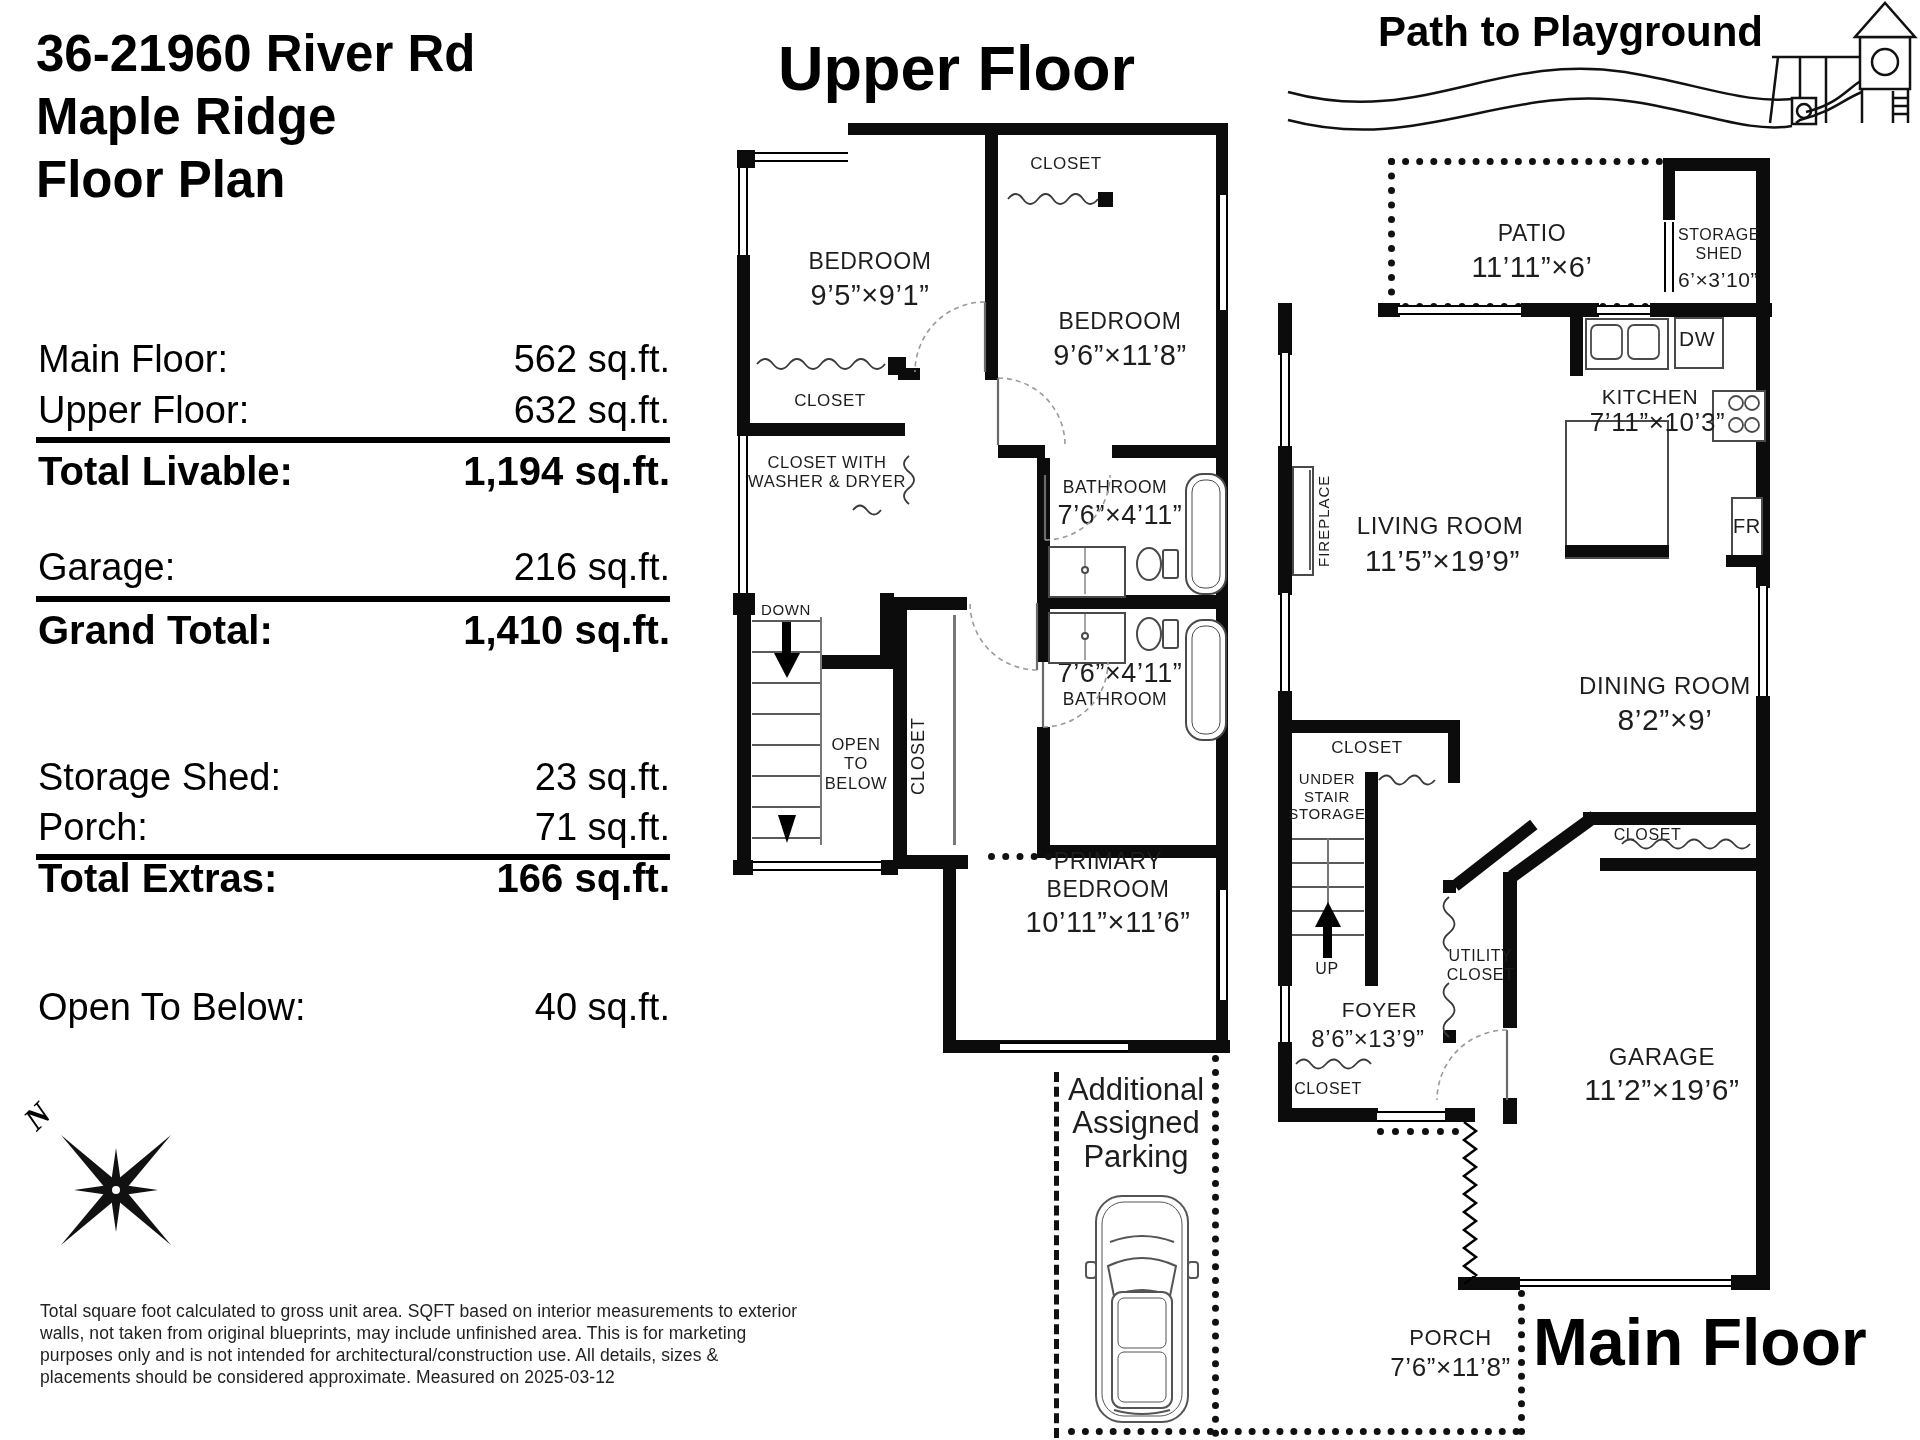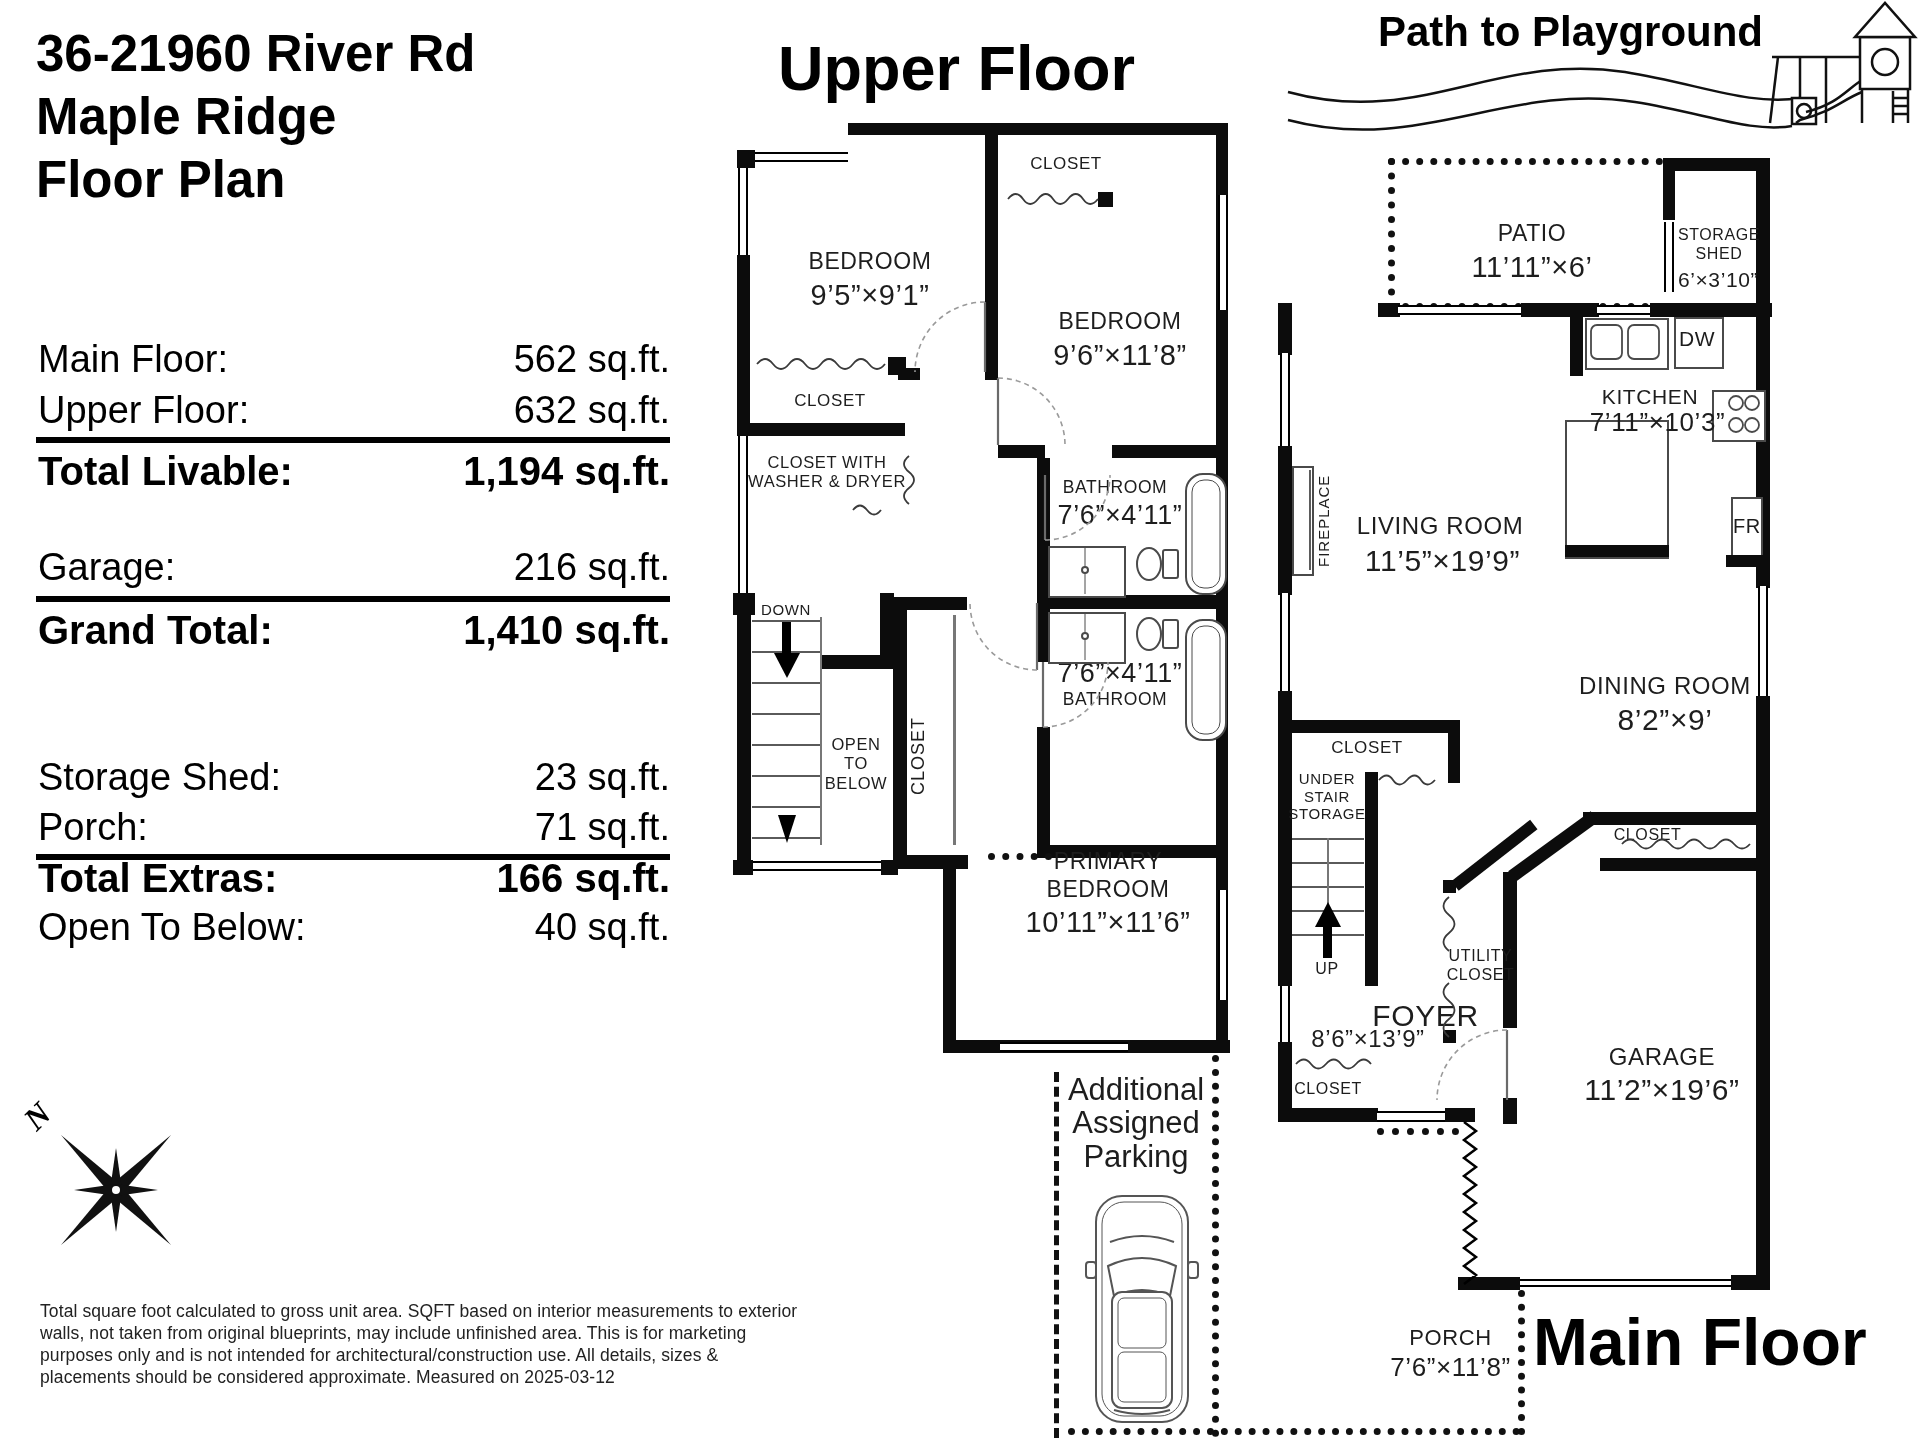--- a/index.html
+++ b/index.html
@@ -64,21 +64,21 @@
     </div>
   <div class="srow" style="top:806px">
       <span>Porch:</span>
       <span>71 sq.ft.</span>
     </div>
   <div class="rule" style="top:854px"></div>
   <div class="srow b" style="top:856px">
       <span>Total Extras:</span>
       <span>166 sq.ft.</span>
     </div>
-  <div class="srow" style="top:906px">
+  <div class="srow" style="top:986px">
       <span>Open To Below:</span>
       <span>40 sq.ft.</span>
     </div>
 
   <div class="disc">Total square foot calculated to gross unit area. SQFT based on interior measurements to exterior walls, not taken from original blueprints, may include unfinished area. This is for marketing purposes only and is not intended for architectural/construction use. All details, sizes &amp; placements should be considered approximate. Measured on 2025-03-12</div>
 
   <div class="hd" style="left:1533px;top:1304px;font-size:66px">Main Floor</div>
   <div class="hd" style="left:778px;top:32px;font-size:63px">Upper Floor</div>
   <div class="hd" style="left:1378px;top:8px;font-size:42px">Path to Playground</div>
 
@@ -234,21 +234,21 @@
   <div class="lbl" style="left:1287px;top:770px;width:80px;font-size:15px">
     <div>UNDER</div>
     <div>STAIR</div>
     <div>STORAGE</div>
   </div>
   <div class="lbl" style="left:1302px;top:960px;width:50px;font-size:16px">UP</div>
   <div class="lbl" style="left:1438px;top:947px;width:85px;font-size:16px">
     <div>UTILITY</div>
     <div>CLOSET</div>
   </div>
-  <div class="lbl" style="left:1338px;top:998px;width:175px;font-size:30px">FOYER</div>
+  <div class="lbl" style="left:1292px;top:998px;width:175px;font-size:21px">FOYER</div>
   <div class="lbl" style="left:1278px;top:1025px;width:180px;font-size:24px">8’6”×13’9”</div>
   <div class="lbl" style="left:1292px;top:1080px;width:72px;font-size:16px">CLOSET</div>
   <div class="lbl" style="left:1595px;top:826px;width:105px;font-size:16px">CLOSET</div>
   <div class="lbl" style="left:1562px;top:1043px;width:200px;font-size:24px">GARAGE</div>
   <div class="lbl" style="left:1562px;top:1072px;width:200px;font-size:30px">11’2”×19’6”</div>
   <div class="lbl" style="left:1378px;top:1325px;width:145px;font-size:22px">PORCH</div>
   <div class="lbl" style="left:1368px;top:1352px;width:165px;font-size:26px">7’6”×11’8”</div>
 
   <div class="dash-v" style="left:1054px;top:1072px;height:366px"></div>
   <div class="dot-v" style="left:1212px;top:1055px;height:382px"></div>

